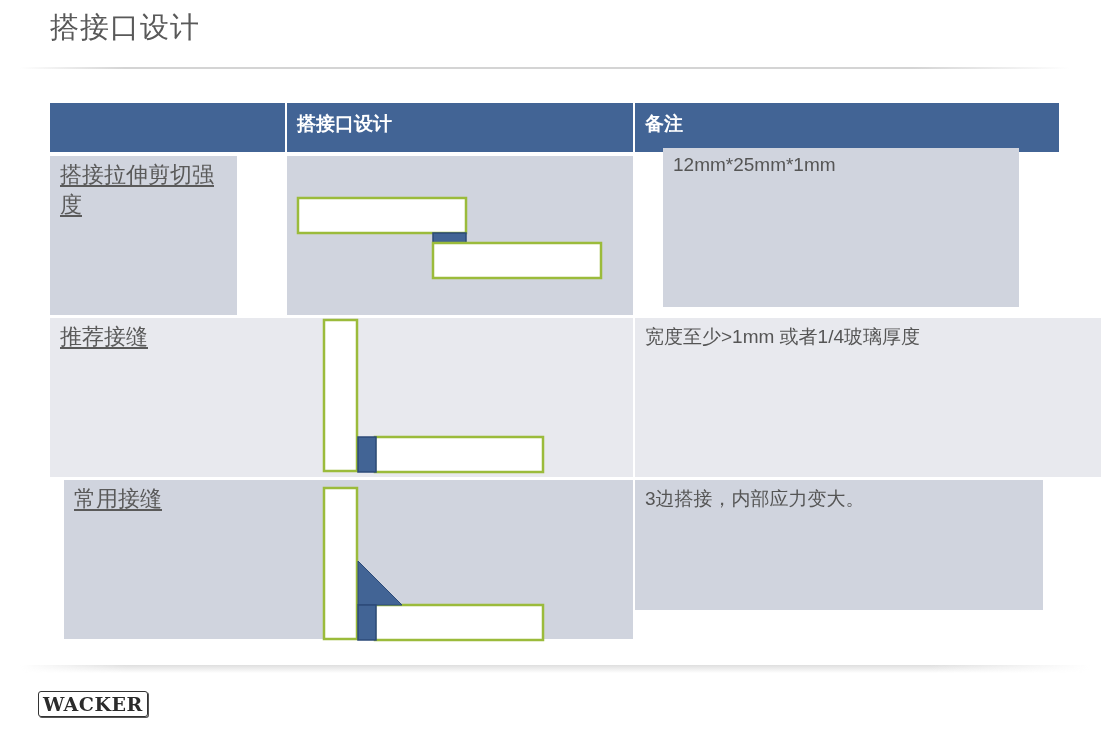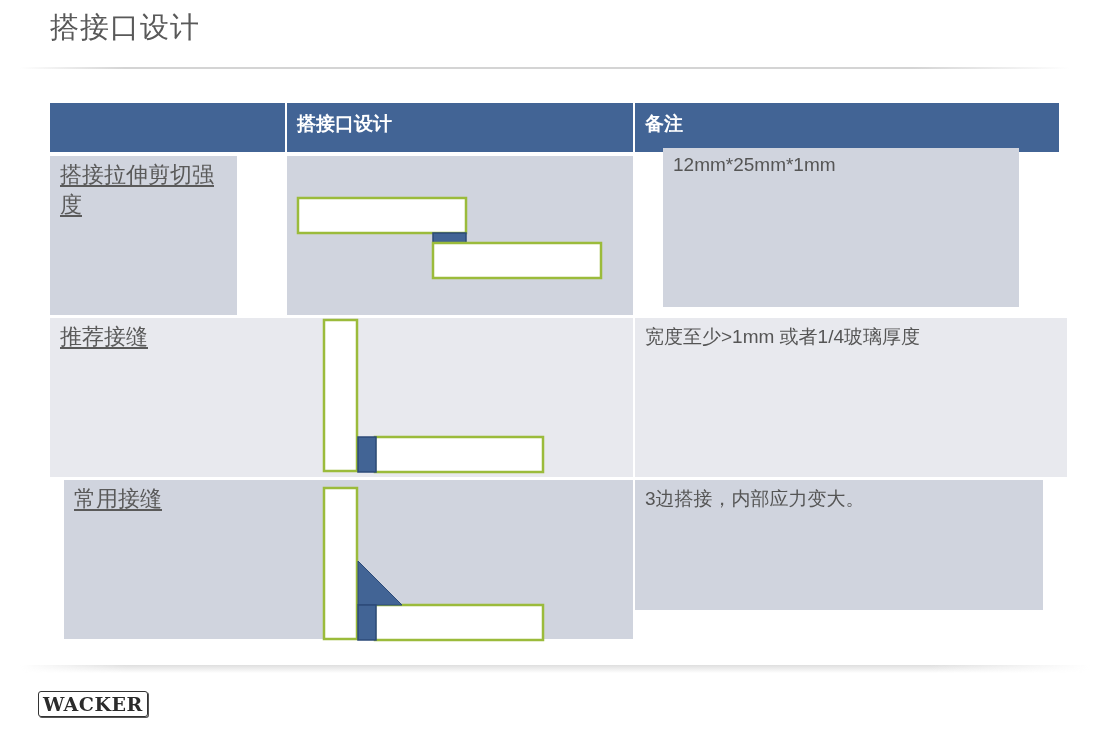--- a/index.html
+++ b/index.html
@@ -46,21 +46,21 @@
   <div class="cell r-dark note" style="left:585px;top:45px;width:356px;height:159px;margin-left:28px;">12mm*25mm*1mm</div>
 
   <div class="cell r-light label" style="left:0;top:215px;width:284px;height:159px;">推荐接缝</div>
   <div class="cell r-light" style="left:237px;top:215px;width:346px;height:159px;">
     <svg class="diagram" width="346" height="159">
       <rect x="37" y="2" width="33" height="151" fill="#ffffff" stroke="#9bbb3b" stroke-width="2.5"></rect>
       <rect x="88" y="119" width="168" height="35" fill="#ffffff" stroke="#9bbb3b" stroke-width="2.5"></rect>
       <rect x="71" y="119" width="18" height="35" fill="#426495" stroke="#2c4a78" stroke-width="1.5"></rect>
     </svg>
   </div>
-  <div class="cell r-light note" style="left:585px;top:215px;width:432px;height:159px;">宽度至少&gt;1mm 或者1/4玻璃厚度</div>
+  <div class="cell r-light note" style="left:585px;top:215px;width:466px;height:159px;">宽度至少&gt;1mm 或者1/4玻璃厚度</div>
 
   <div class="cell r-dark label" style="left:0;top:377px;width:235px;height:159px;margin-left:14px;">常用接缝</div>
   <div class="cell r-dark" style="left:237px;top:377px;width:346px;height:159px;">
     <svg class="diagram" width="346" height="162" style="overflow:visible">
       <rect x="37" y="8" width="33" height="151" fill="#ffffff" stroke="#9bbb3b" stroke-width="2.5"></rect>
       <rect x="88" y="125" width="168" height="35" fill="#ffffff" stroke="#9bbb3b" stroke-width="2.5"></rect>
       <polygon points="71,81 71,125 115,125" fill="#426495" stroke="#2c4a78" stroke-width="1"></polygon>
       <rect x="71" y="125" width="18" height="35" fill="#426495" stroke="#2c4a78" stroke-width="1.5"></rect>
     </svg>
   </div>

